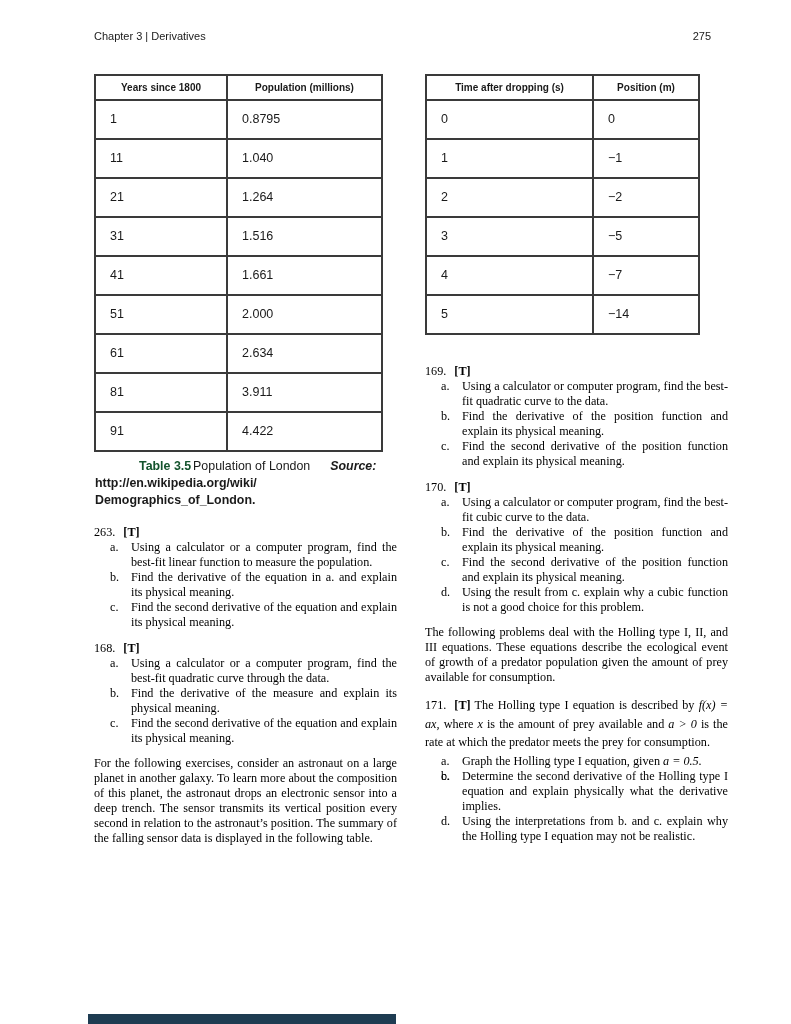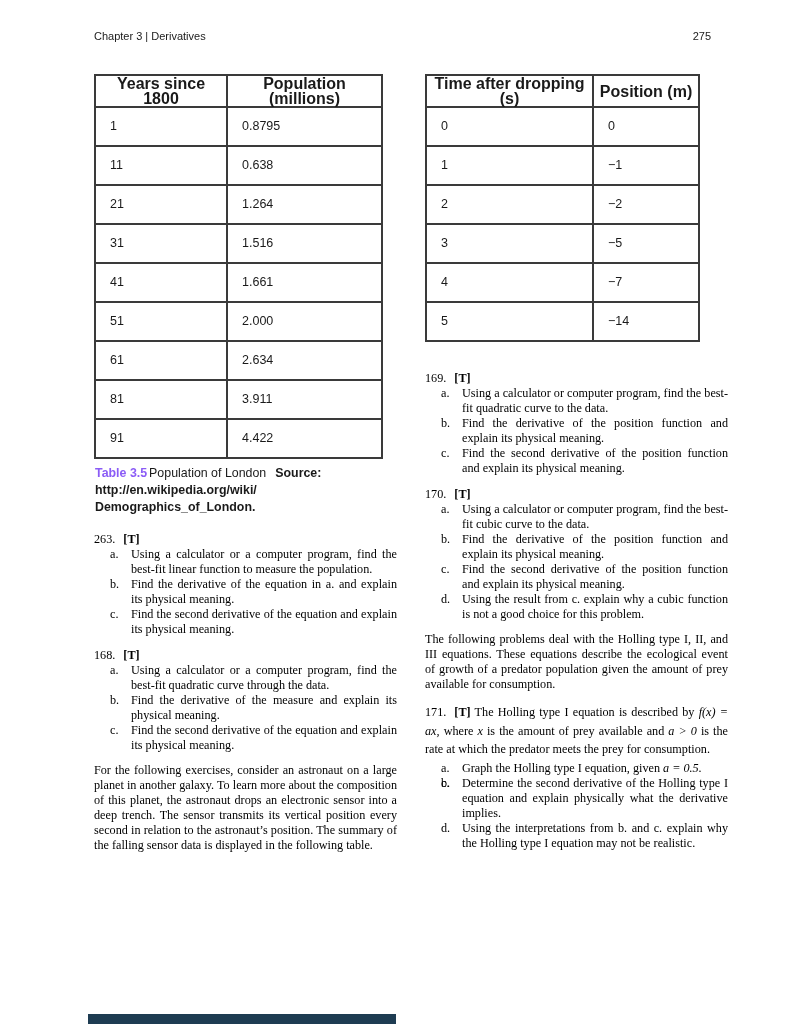--- a/index.html
+++ b/index.html
@@ -4,26 +4,26 @@
 <style>
   html,body{margin:0;padding:0;background:#fff;}
   .page{position:relative;width:791px;height:1024px;background:#fff;overflow:hidden;color:#000;}
   .hdr{position:absolute;top:30px;font-family:"Liberation Sans",sans-serif;font-size:11px;color:#1a1a1a;}
   .hdr-left{left:94px;}
   .hdr-right{right:80px;}
   .col{position:absolute;top:74px;width:303px;font-family:"Liberation Serif",serif;font-size:12.2px;line-height:15px;}
   .col-left{left:94px;}
   .col-right{left:425px;}
   table.dtable{border-collapse:collapse;font-family:"Liberation Sans",sans-serif;color:#1a1a1a;table-layout:fixed;}
-  .dtable th{border:2px solid #3a3a3a;font-size:16px;font-weight:bold;height:23px;text-align:center;padding:0 3px;}
+  .dtable th{border:2px solid #3a3a3a;font-size:10px;font-weight:bold;height:23px;text-align:center;padding:0 3px;}
   .dtable td{border:2px solid #3a3a3a;font-size:12.5px;height:37px;vertical-align:middle;padding:0 0 0 14px;}
   .caption{margin:6px 0 0 1px;font-family:"Liberation Sans",sans-serif;font-size:12.4px;line-height:17px;font-weight:bold;color:#1a1a1a;}
-  .cap-label{color:#8b5cf6;}
+  .cap-label{color:#14532d;margin-left:44px;}
   .cap-title{font-weight:normal;margin:0 2px;}
-  .cap-src{margin-left:7px;}
+  .cap-src{margin-left:18px;font-style:italic;}
   .problem{margin-top:11px;}
   .problem-first-left{margin-top:16px;}
   .problem-first-right{margin-top:29px;}
   .phead .pnum{margin-right:8px;}
   .item{position:relative;padding-left:37px;text-align:justify;}
   .item .letter{position:absolute;left:16px;}
   .para{margin:10px 0 0 0;text-align:justify;}
   .p171-intro{margin:0 0 2px 0;text-align:justify;line-height:18.5px;}
   .p171-intro .pnum{margin-right:8px;margin-top:19px;}
   .m{font-style:italic;}
@@ -50,21 +50,21 @@
           <th>Population (millions)</th>
         </tr>
       </thead>
       <tbody>
         <tr>
             <td>1</td>
             <td>0.8795</td>
           </tr>
         <tr>
             <td>11</td>
-            <td>0.638</td>
+            <td>1.040</td>
           </tr>
         <tr>
             <td>21</td>
             <td>1.264</td>
           </tr>
         <tr>
             <td>31</td>
             <td>1.516</td>
           </tr>
         <tr>

